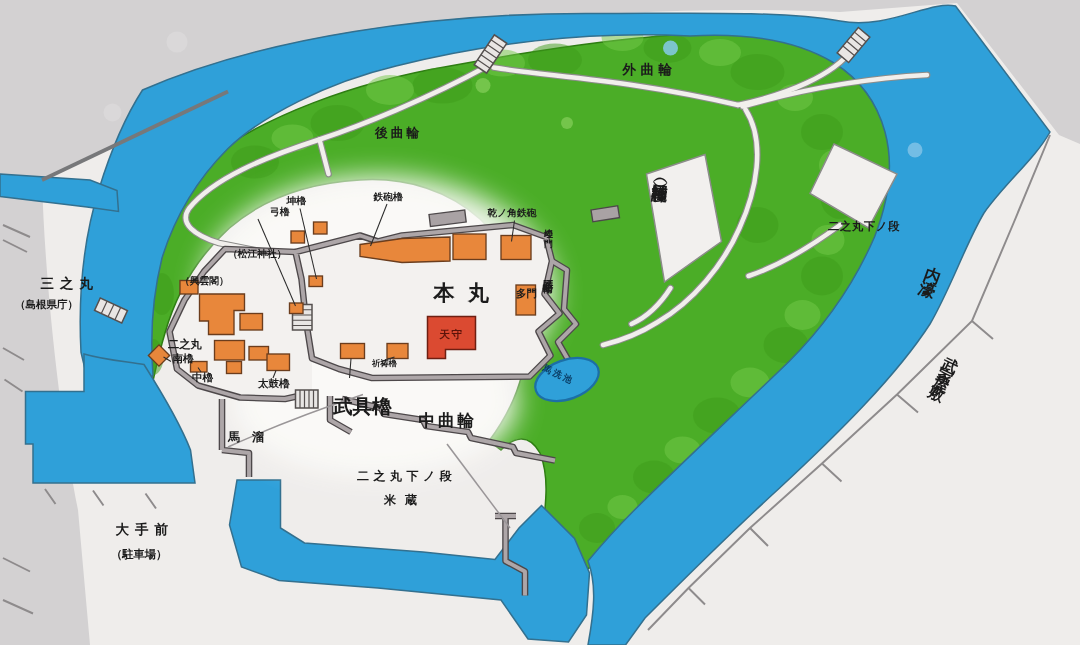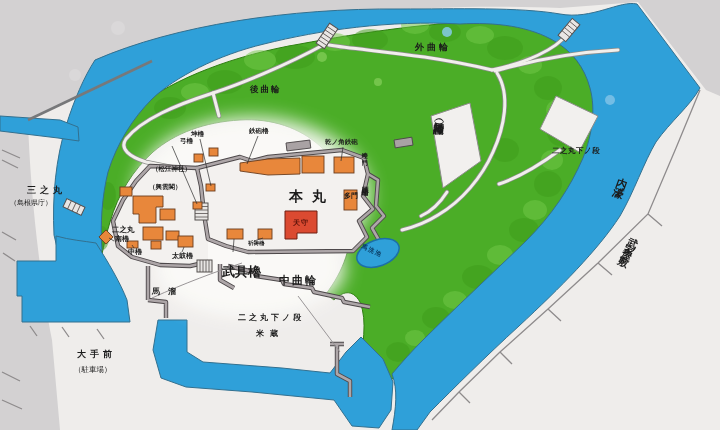--- a/index.html
+++ b/index.html
@@ -9,21 +9,21 @@
     font-family:"DejaVu Sans",sans-serif;
     padding-left:30px;
   }
   .stage svg{position:absolute;left:0;top:0;}
   .lbl{
     position:absolute;color:#1b1b1b;line-height:1.12;white-space:nowrap;
     transform-origin:0 0;font-family:"DejaVu Sans",sans-serif;
     font-weight:600;
   }
   .v{writing-mode:vertical-rl;}
-  .sub{font-weight:400;}
+  .sub{font-weight:700;}
 </style>
 </head>
 <body>
 
 <div class="stage">
 <svg width="720" height="430" viewBox="0 0 720 430">
   <defs>
     <filter id="blurW" x="-40%" y="-40%" width="180%" height="180%">
       <feGaussianBlur stdDeviation="9"></feGaussianBlur>
     </filter>
@@ -255,21 +255,21 @@
 <div class="lbl" style="left:27px;top:185px;font-size:9px;letter-spacing:4px">三之丸</div>
 <div class="lbl sub" style="left:10px;top:200px;font-size:7px">（島根県庁）</div>
 <div class="lbl" style="left:289px;top:189px;font-size:14px;letter-spacing:9px">本丸</div>
 <div class="lbl" style="left:344px;top:193px;font-size:7px">多門</div>
 <div class="lbl" style="left:293px;top:220px;font-size:7px;letter-spacing:1px;color:#5c130a">天守</div>
 <div class="lbl" style="left:180px;top:138px;font-size:6.5px">弓櫓</div>
 <div class="lbl" style="left:191px;top:131px;font-size:6.5px">坤櫓</div>
 <div class="lbl" style="left:249px;top:128px;font-size:6.5px">鉄砲櫓</div>
 <div class="lbl" style="left:325px;top:139px;font-size:6.5px">乾ノ角鉄砲</div>
 <div class="lbl" style="left:152px;top:166px;font-size:6.5px">（松江神社）</div>
-<div class="lbl" style="left:149px;top:184px;font-size:6.5px">（興雲閣）</div>
+<div class="lbl" style="left:120px;top:184px;font-size:6.5px">（興雲閣）</div>
 <div class="lbl" style="left:112px;top:226px;font-size:7.5px">二之丸</div>
 <div class="lbl" style="left:115px;top:236px;font-size:7px">南櫓</div>
 <div class="lbl" style="left:128px;top:249px;font-size:7px">中櫓</div>
 <div class="lbl" style="left:172px;top:253px;font-size:7px">太鼓櫓</div>
 <div class="lbl" style="left:222px;top:265px;font-size:13px">武具櫓</div>
 <div class="lbl" style="left:248px;top:240px;font-size:5.5px">祈祷櫓</div>
 <div class="lbl v" style="left:361px;top:148px;font-size:6px">埋め門</div>
 <div class="lbl v" style="left:360px;top:181px;font-size:7px;letter-spacing:1px">腰曲輪</div>
 <div class="lbl" style="left:363px;top:243px;font-size:6px;letter-spacing:1.5px;color:#0a3c64;transform:rotate(25deg)">馬洗池</div>
 <div class="lbl" style="left:152px;top:288px;font-size:8px;letter-spacing:8px">馬溜</div>

